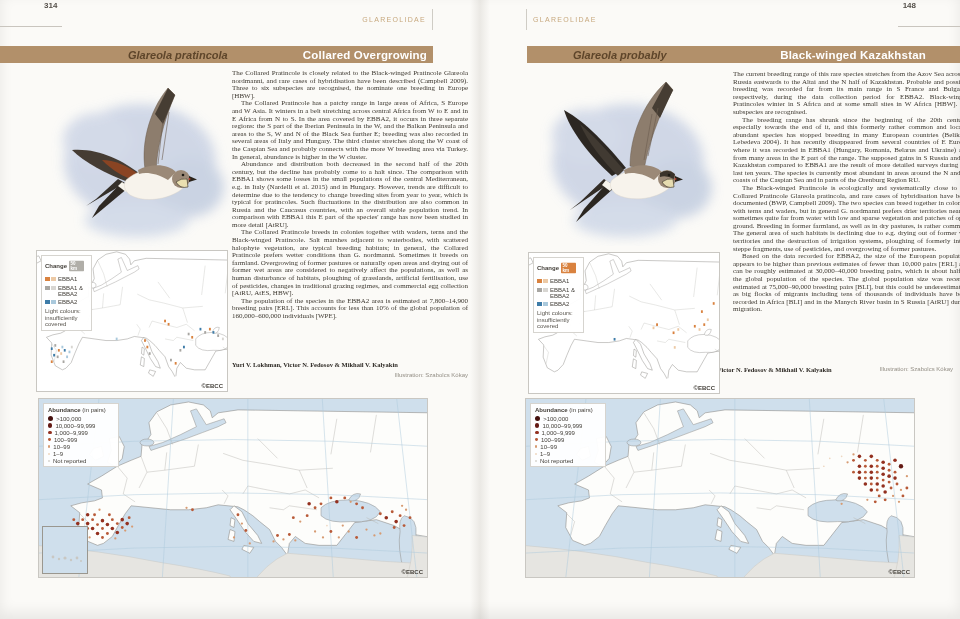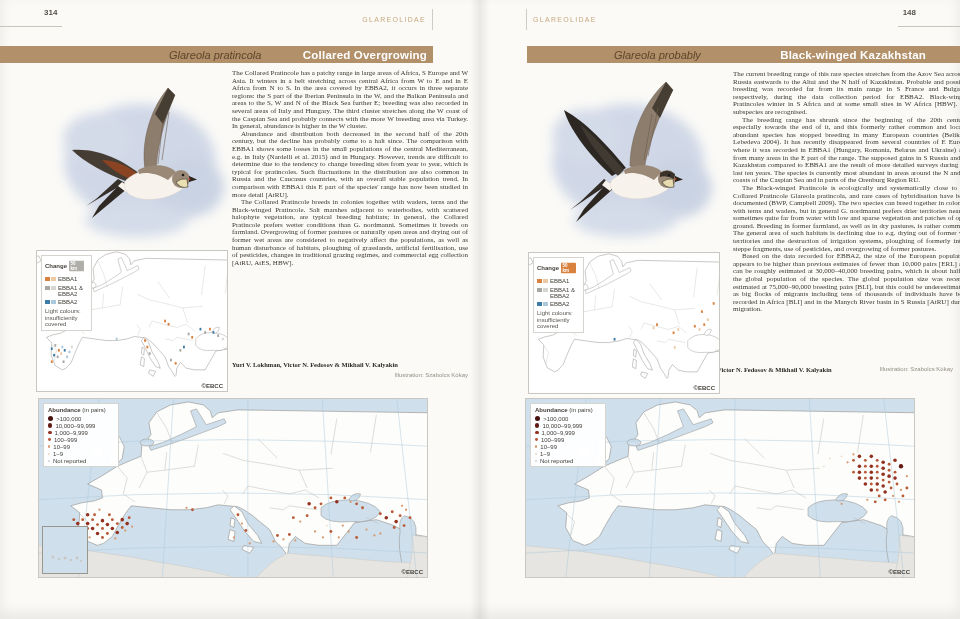--- a/index.html
+++ b/index.html
@@ -1,34 +1,34 @@
 <!DOCTYPE html>
 <html><head>
 <meta charset="utf-8">
 <style>
   html,body{margin:0;padding:0;background:#e9e7e3;}
   #spread{position:relative;width:960px;height:619px;background:#fbfaf7;overflow:hidden;
     font-family:"Liberation Sans",sans-serif;box-shadow:inset 0 -6px 14px rgba(0,0,0,.08);}
   .spine{position:absolute;left:470px;top:0;width:20px;height:619px;
     background:linear-gradient(90deg,rgba(0,0,0,0) 0%,rgba(90,80,65,.10) 50%,rgba(0,0,0,0) 100%);}
   
-  .pagenum{position:absolute;top:8px;font-size:8px;font-weight:bold;color:#55504a;}
+  .pagenum{position:absolute;top:1px;font-size:8px;font-weight:bold;color:#55504a;}
   .pg0 .pagenum{left:44px;} .pg1 .pagenum{right:44px;}
   .pagenum-rule{position:absolute;top:26px;width:62px;height:1px;background:#c9c5be;}
   .pg0 .pagenum-rule{left:0;} .pg1 .pagenum-rule{right:0;}
   .family{position:absolute;top:16px;font-size:7px;letter-spacing:1.3px;color:#c7a87e;}
   .pg0 .family{left:0;width:426px;text-align:right;} .pg1 .family{left:533px;}
   .family-tick{position:absolute;top:9px;width:1px;height:21px;background:#cfccc5;}
   .pg0 .family-tick{left:432px;} .pg1 .family-tick{left:526px;}
   
   .titlebar{position:absolute;top:46px;height:17px;background:#b2906a;display:flex;
     align-items:center;justify-content:space-between;box-sizing:border-box;}
   .pg0 .titlebar{left:0;width:433px;padding:0 6px 0 128px;}
   .pg1 .titlebar{left:527px;width:433px;padding:0 34px 0 46px;}
-  .sci{font-style:italic;font-weight:normal;font-size:11px;color:#5e452a;margin-left:41px;}
+  .sci{font-style:italic;font-weight:bold;font-size:11px;color:#5e452a;}
   .common{font-weight:bold;font-size:11.5px;color:#ffffff;letter-spacing:.2px;}
   
   .bird{position:absolute;width:196px;height:186px;}
   .pg0 .bird{left:42px;top:62px;} .pg1 .bird{left:530px;top:60px;}
   
   .textcol{position:absolute;width:236px;height:284px;overflow:hidden;
     font-family:"Liberation Serif",serif;font-size:7px;line-height:7.6px;color:#3c372f;
     text-align:justify;}
   .pg0 .textcol{left:232px;top:70px;} .pg1 .textcol{left:717px;top:71px;margin-left:16px;}
   .textcol p{margin:0;}
@@ -178,23 +178,25 @@
         <path d="M96,108 C110,101 126,102 134,110 L126,118 C114,111 104,110 97,112 Z" fill="#9b8977"></path>
         <circle cx="139" cy="117" r="9" fill="#9b8977"></circle>
         <path d="M134,120 Q138,127 146,125 L145,117 Q139,116 134,120 Z" fill="#eadfb0" stroke="#332b22" stroke-width="0.6"></path>
         <circle cx="141" cy="113" r="1.3" fill="#1d1914"></circle>
         <path d="M147,114 L155,117.5 147,120 Z" fill="#2a231b"></path>
         <circle cx="147.5" cy="117" r="1" fill="#b23c2e"></circle>
       </svg>
     </div>
 
     <div class="textcol">
+        <p>The Collared Pratincole is closely related to the Black-winged Pratincole Glareola nordmanni, and rare cases of hybridisation have been described (Campbell 2009). Three to six subspecies are recognised, the nominate one breeding in Europe [HBW].</p>
         <p>The Collared Pratincole has a patchy range in large areas of Africa, S Europe and W Asia. It winters in a belt stretching across central Africa from W to E and in E Africa from N to S. In the area covered by EBBA2, it occurs in three separate regions: the S part of the Iberian Peninsula in the W, and the Balkan Peninsula and areas to the S, W and N of the Black Sea further E; breeding was also recorded in several areas of Italy and Hungary. The third cluster stretches along the W coast of the Caspian Sea and probably connects with the more W breeding area via Turkey. In general, abundance is higher in the W cluster.</p>
         <p>Abundance and distribution both decreased in the second half of the 20th century, but the decline has probably come to a halt since. The comparison with EBBA1 shows some losses in the small populations of the central Mediterranean, e.g. in Italy (Nardelli et al. 2015) and in Hungary. However, trends are difficult to determine due to the tendency to change breeding sites from year to year, which is typical for pratincoles. Such fluctuations in the distribution are also common in Russia and the Caucasus countries, with an overall stable population trend. In comparison with EBBA1 this E part of the species' range has now been studied in more detail [AtRU].</p>
         <p>The Collared Pratincole breeds in colonies together with waders, terns and the Black-winged Pratincole. Salt marshes adjacent to waterbodies, with scattered halophyte vegetation, are typical breeding habitats; in general, the Collared Pratincole prefers wetter conditions than G. nordmanni. Sometimes it breeds on farmland. Overgrowing of former pastures or naturally open areas and drying out of former wet areas are considered to negatively affect the populations, as well as human disturbance of habitats, ploughing of grasslands, artificial fertilisation, use of pesticides, changes in traditional grazing regimes, and commercial egg collection [AtRU, AtES, HBW].</p>
+        <p>The population of the species in the EBBA2 area is estimated at 7,800–14,900 breeding pairs [ERL]. This accounts for less than 10% of the global population of 160,000–600,000 individuals [WPE].</p>
       </div>
     <div class="authors">Yuri V. Lokhman, Victor N. Fedosov &amp; Mikhail V. Kalyakin</div>
     <div class="illcredit">Illustration: Szabolcs Kókay</div>
 
     <div class="mapbox changebox">
       <svg class="mapsvg change" viewBox="15 2 322 172" preserveAspectRatio="none">
         <use href="#geo"></use>
         <g>
             <rect x="38.4" y="120.4" width="3.2" height="3.2" fill="#3e7ca8"></rect>
             <rect x="44.4" y="116.4" width="3.2" height="3.2" fill="#a8a6a2"></rect>

